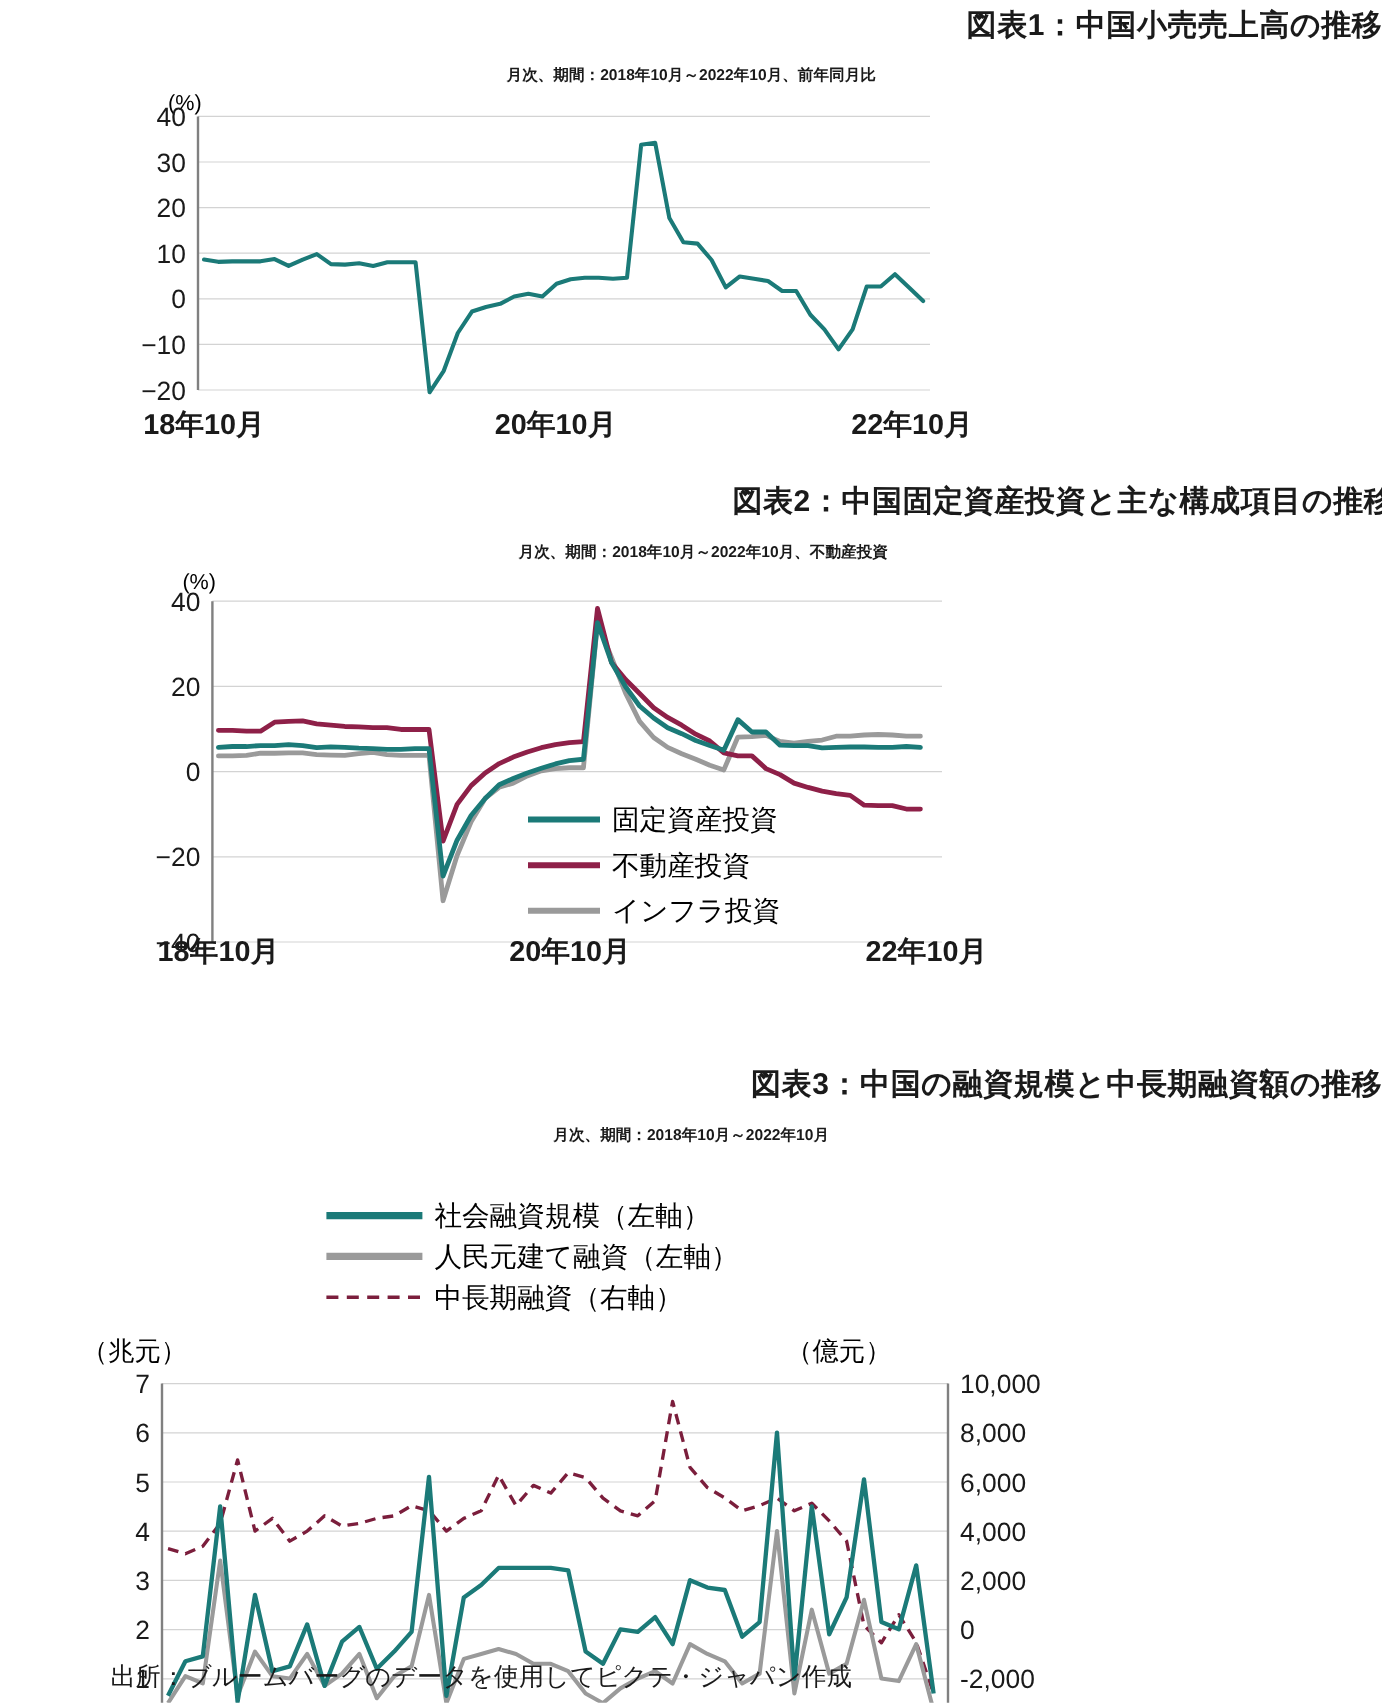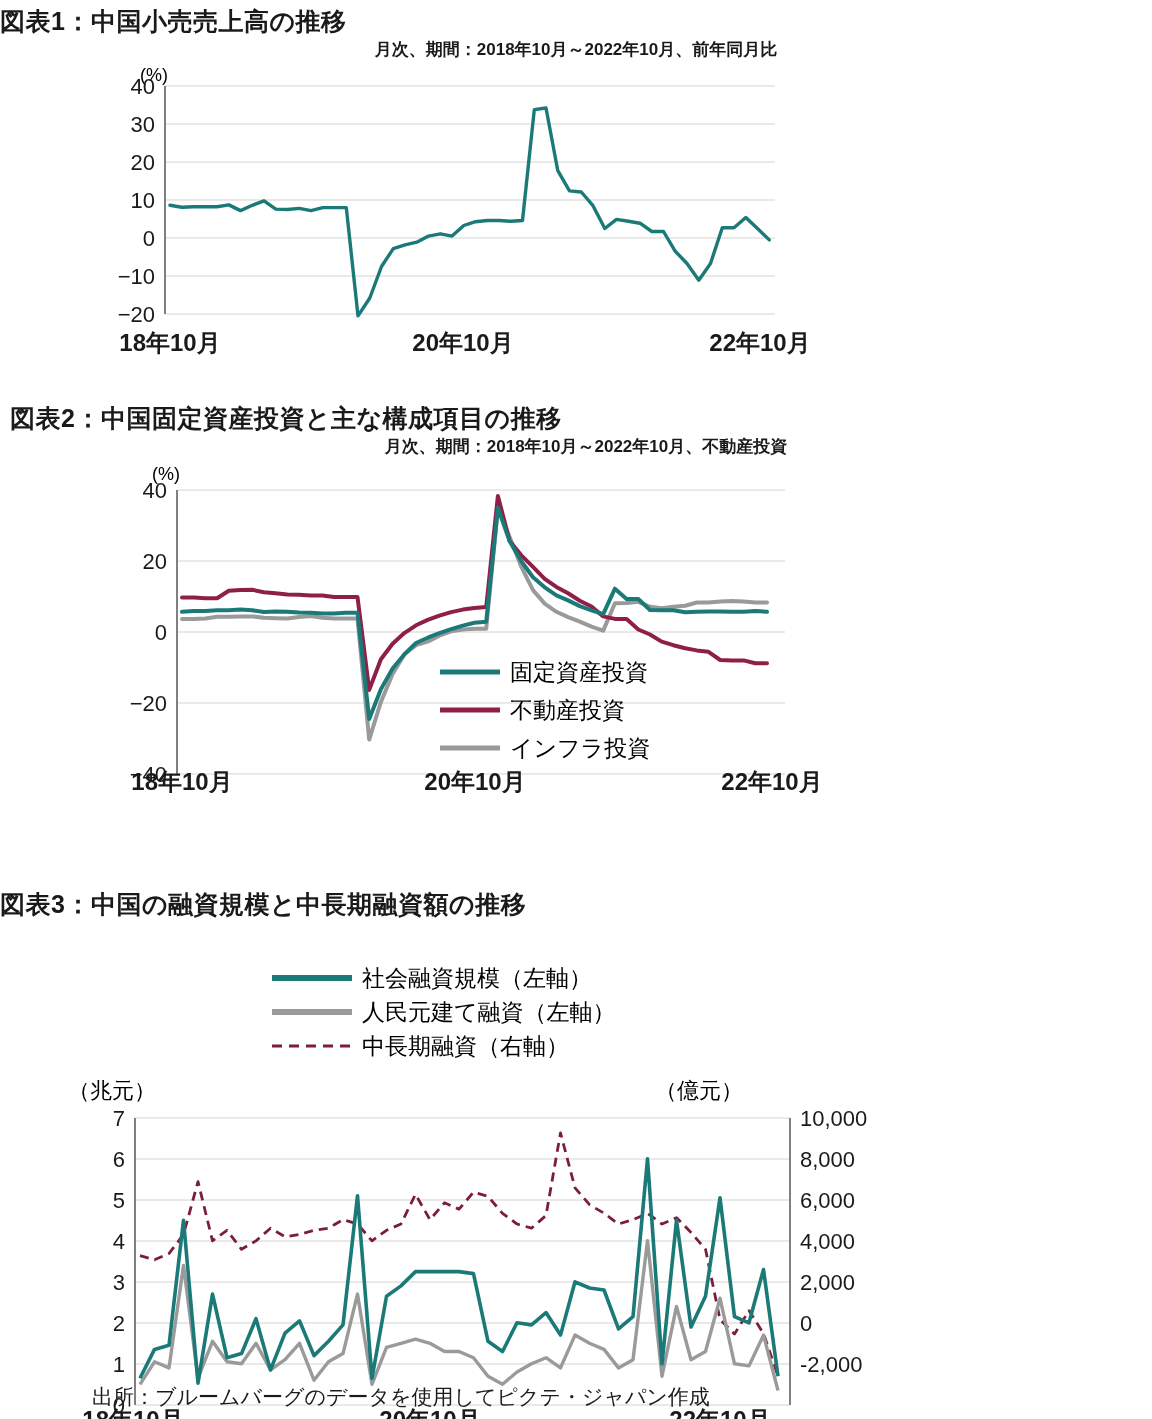--- a/index.html
+++ b/index.html
@@ -7,26 +7,26 @@
     width:1152px;height:1419px;background:#ffffff;
     font-family:"Liberation Sans","DejaVu Sans",sans-serif;
     color:#1a1a1a;
     overflow:hidden;
   }
   .page{position:relative;width:1152px;height:1419px;}
 
   .chart-block{position:relative;width:1152px;}
 
   .ctitle{
-    text-align:left;font-size:25px;font-weight:bold;letter-spacing:0.5px;
+    text-align:right;font-size:25px;font-weight:bold;letter-spacing:0.5px;
     line-height:1.25;
   }
   .csub{
-    text-align:center;font-size:17px;font-weight:bold;line-height:1.3;
-    margin-top:2px;
+    text-align:center;font-size:13px;font-weight:bold;line-height:1.3;
+    margin-top:18px;
   }
 
   .plotwrap{position:relative;}
   svg{display:block;}
 
   .axis-unit{font-size:18px;}
   .tick{font-size:22px;}
   .xtick{font-size:24px;font-weight:bold;}
   .legend-text{font-size:23px;}
 
@@ -121,20 +121,21 @@
           <text x="172" y="332">18年10月</text>
           <text x="465" y="332">20年10月</text>
           <text x="762" y="332">22年10月</text>
         </g>
       </svg>
     </div>
   </div>
 
   <div class="chart-block" style="position:absolute;left:0;top:889px;">
     <div class="ctitle">図表3：中国の融資規模と中長期融資額の推移</div>
+    <div class="csub">月次、期間：2018年10月～2022年10月</div>
     <div class="plotwrap">
       <svg width="1152" height="510" viewBox="0 0 1152 510">
 
         <g>
           <line x1="272" y1="58" x2="352" y2="58" stroke="#1b7a78" stroke-width="6"></line>
           <text class="legend-text" x="362" y="66">社会融資規模（左軸）</text>
           <line x1="272" y1="92" x2="352" y2="92" stroke="#9a9a9a" stroke-width="6"></line>
           <text class="legend-text" x="362" y="100">人民元建て融資（左軸）</text>
           <line x1="272" y1="126" x2="352" y2="126" stroke="#7b1e3c" stroke-width="3" stroke-dasharray="10 7"></line>
           <text class="legend-text" x="362" y="134">中長期融資（右軸）</text>

